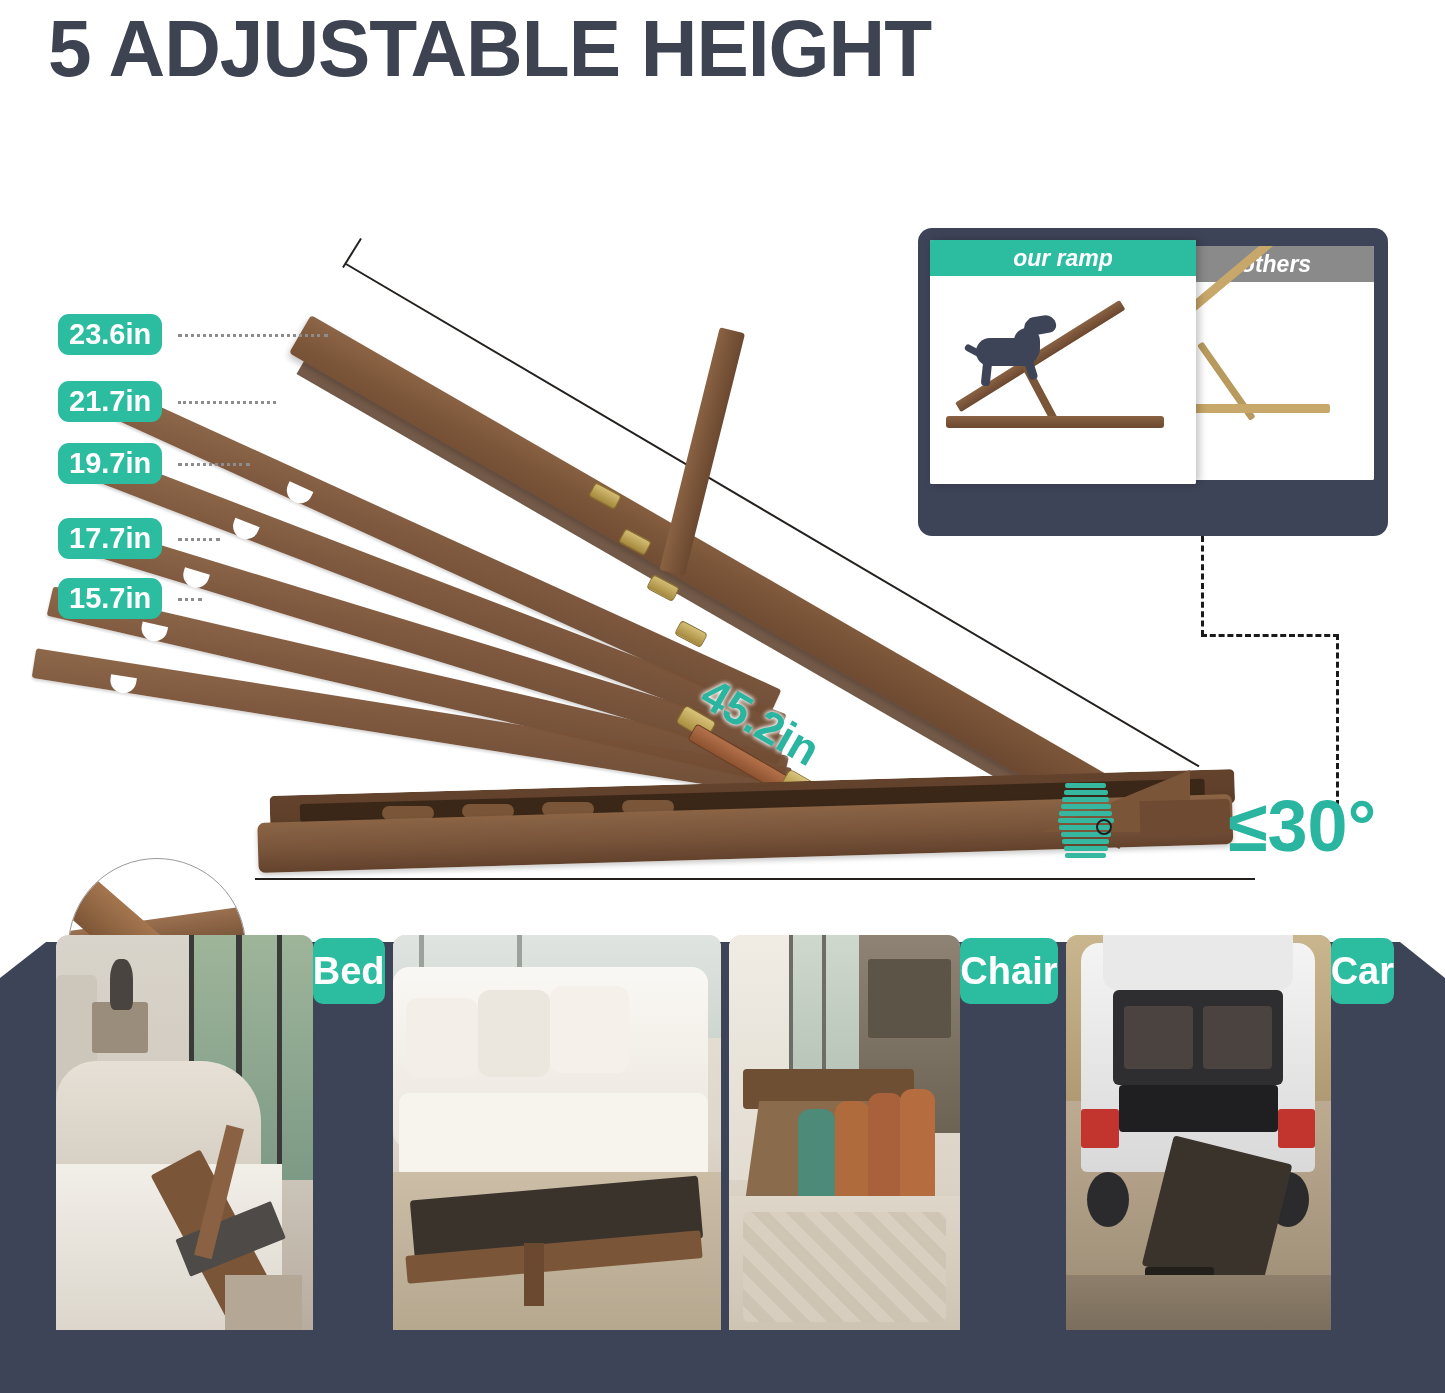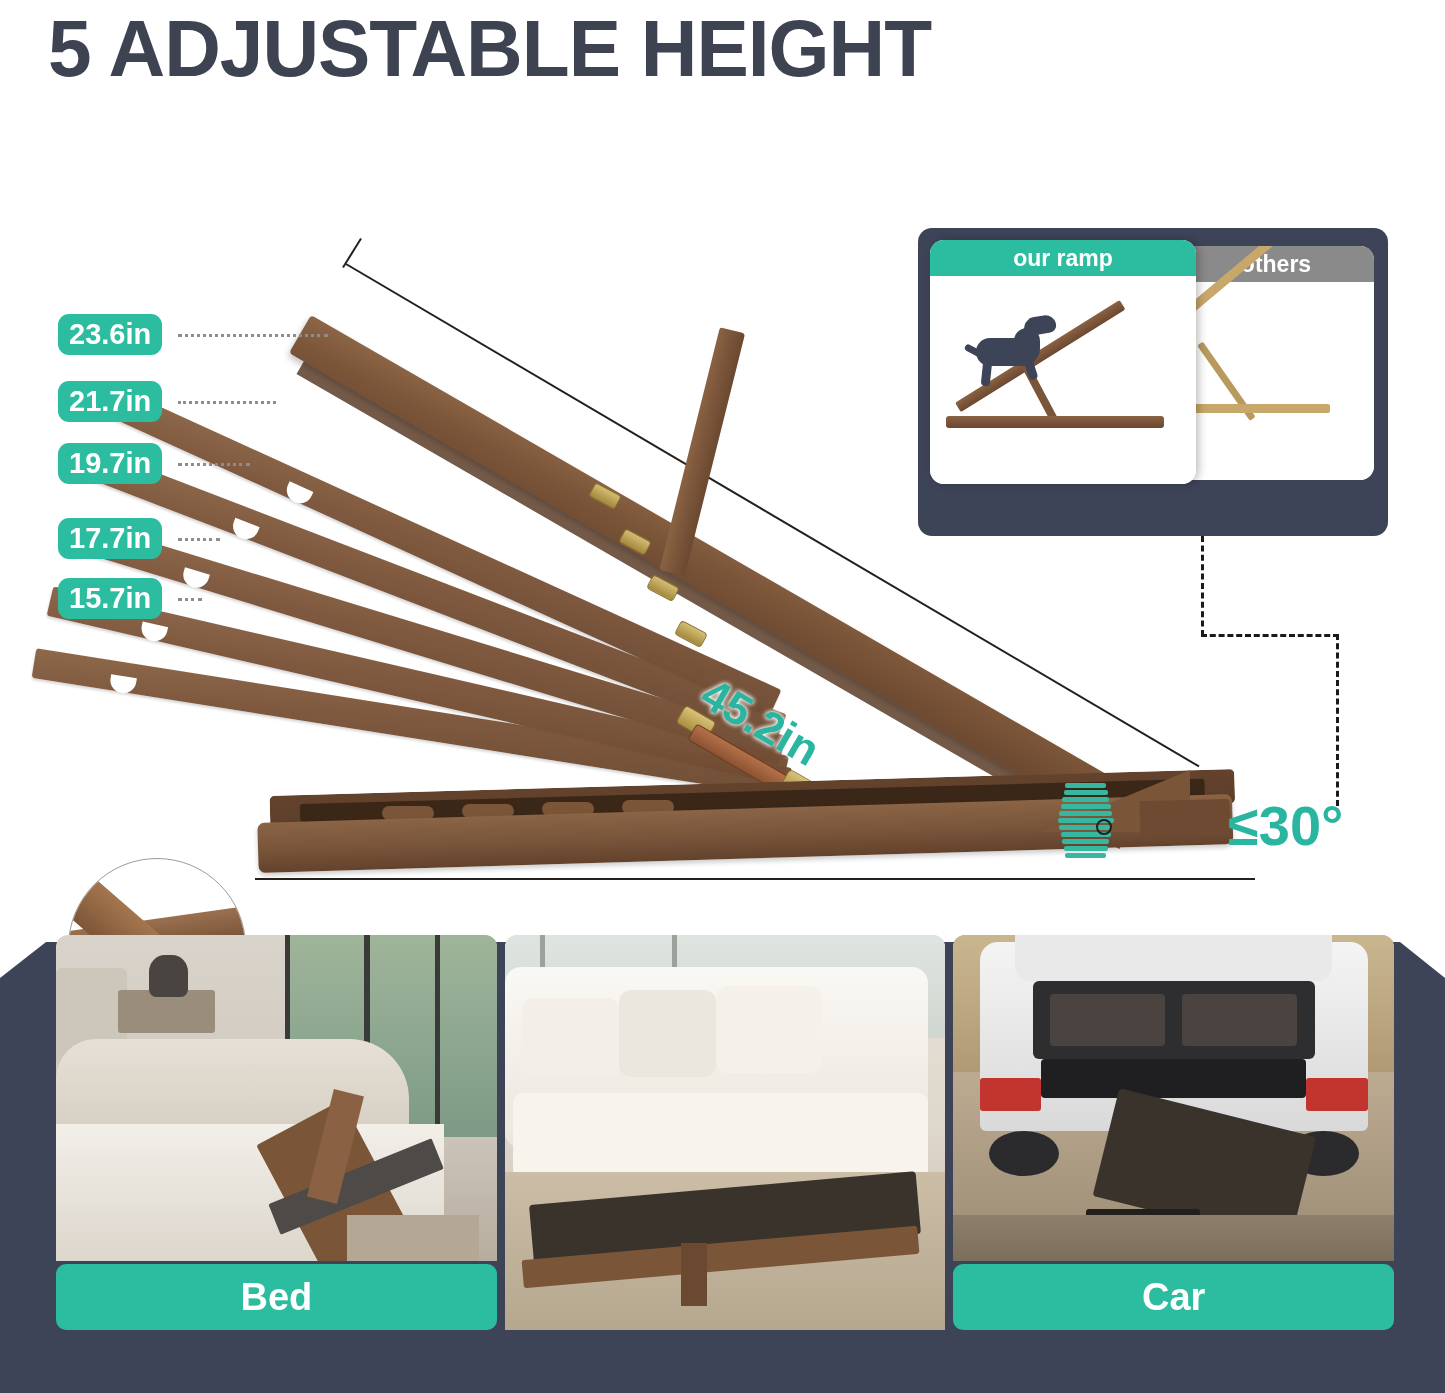--- a/index.html
+++ b/index.html
@@ -241,21 +241,21 @@
   }
   
   #floor-line {
     position: absolute; left: 255px; top: 678px;
     width: 1000px; height: 0;
     border-top: 2px solid #23201e;
     z-index: 10;
   }
   #angle-label {
     position: absolute; left: 1228px; top: 798px;
-    font-size: 56px; font-weight: 700; color: #29b5a0;
+    font-size: 72px; font-weight: 700; color: #29b5a0;
     white-space: nowrap; z-index: 12; line-height: 56px;
   }
 
   
   #inset {
     position: absolute; left: 68px; top: 658px;
     width: 178px; height: 178px;
     border-radius: 50%;
     border: 1.5px solid #9a9a9a;
     overflow: hidden;
@@ -304,21 +304,21 @@
   }
 
   
   #compare {
     position: absolute; left: 918px; top: 228px;
     width: 470px; height: 308px;
     background: #3e4458;
     border-radius: 14px;
     z-index: 20;
   }
-  .cmp-panel { position: absolute; border-radius: 14px; overflow: hidden; }
+  .cmp-panel { position: absolute; border-radius: 2px; overflow: hidden; font-style: italic; }
   #cmp-others {
     left: 190px; top: 18px; width: 266px; height: 234px;
     background: #ffffff;
     z-index: 1;
   }
   #cmp-ours {
     left: 12px; top: 12px; width: 266px; height: 244px;
     background: #ffffff;
     z-index: 2;
     box-shadow: 3px 0 8px rgba(0,0,0,.25);
@@ -352,21 +352,21 @@
     background: #3e4458;
     clip-path: polygon(0 48px, 46px 12px, 1400px 12px, 1445px 48px, 1445px 463px, 0 463px);
     z-index: 15;
   }
   #cards {
     position: absolute; left: 56px; top: 935px;
     width: 1338px; height: 395px;
     display: flex; gap: 8px;
     z-index: 16;
   }
-  .card { flex: 1; display: flex; flex-direction: column; text-align: center; }
+  .card { flex: 1; display: flex; flex-direction: row; text-align: center; }
   .card-photo {
     flex: 1;
     border-radius: 12px 12px 0 0;
     overflow: hidden;
     position: relative;
     background: #cfcabf;
   }
   .card-label {
     height: 66px;
     background: #2cbda1;
@@ -548,20 +548,39 @@
         <div class="sc" style="left:26%; top:14%; width:22%; height:22%; background:#ece7de; border-radius:12px;"></div>
         <div class="sc" style="left:48%; top:13%; width:24%; height:22%; background:#f5f1ea; border-radius:12px;"></div>
         <div class="sc" style="left:2%; top:40%; width:94%; height:22%; background:#f7f4ee; border-radius:10px;"></div>
         <div class="sc" style="left:0; top:60%; width:100%; height:40%; background:linear-gradient(180deg,#cbbda6,#b6a78f);"></div>
         <div class="sc" style="left:6%; top:64%; width:88%; height:16%; background:#3a332c; transform:rotate(-5deg); border-radius:4px;"></div>
         <div class="sc" style="left:4%; top:78%; width:90%; height:7%; background:#7a5538; transform:rotate(-5deg); border-radius:3px;"></div>
         <div class="sc" style="left:40%; top:78%; width:6%; height:16%; background:#6b4830;"></div>
       </div>
     </div>
 
+    <div class="card">
+      <div class="card-photo" style="background:linear-gradient(180deg,#ece7de 0%,#ddd5c8 55%,#cfc6b6 100%);">
+        <div class="sc" style="left:0; top:0; width:26%; height:62%; background:linear-gradient(180deg,#f0ece4,#e2dcd1);"></div>
+        <div class="sc" style="left:26%; top:0; width:30%; height:52%; background:linear-gradient(180deg,#cfd8cd,#aebcae);"></div>
+        <div class="sc" style="left:26%; top:0; width:4px; height:52%; background:#6d6d68;"></div>
+        <div class="sc" style="left:40%; top:0; width:4px; height:52%; background:#6d6d68;"></div>
+        <div class="sc" style="left:56%; top:0; width:44%; height:50%; background:linear-gradient(180deg,#8e8375,#6d6355);"></div>
+        <div class="sc" style="left:60%; top:6%; width:36%; height:20%; background:#5d5448; border-radius:3px;"></div>
+        <div class="sc" style="left:6%; top:34%; width:74%; height:10%; background:#6e4f34; border-radius:4px;"></div>
+        <div class="sc" style="left:10%; top:42%; width:62%; height:26%; background:#8a6b4c; transform:skewX(-8deg);"></div>
+        <div class="sc" style="left:30%; top:44%; width:16%; height:24%; background:#4e8a78; border-radius:12px 12px 4px 4px;"></div>
+        <div class="sc" style="left:46%; top:42%; width:15%; height:26%; background:#b06b3c; border-radius:12px 12px 4px 4px;"></div>
+        <div class="sc" style="left:60%; top:40%; width:15%; height:27%; background:#a8613a; border-radius:12px 12px 4px 4px;"></div>
+        <div class="sc" style="left:74%; top:39%; width:15%; height:28%; background:#b56c3e; border-radius:12px 12px 4px 4px;"></div>
+        <div class="sc" style="left:0; top:66%; width:100%; height:34%; background:linear-gradient(180deg,#ded6c9,#cec4b4);"></div>
+        <div class="sc" style="left:6%; top:70%; width:88%; height:28%; background:repeating-linear-gradient(45deg,#d8cfc0 0 12px,#cdc3b2 12px 24px); border-radius:6px; opacity:.85;"></div>
+      </div>
+      <div class="card-label">Chair</div>
+    </div>
 
     <div class="card">
       <div class="card-photo" style="background:linear-gradient(180deg,#cdbba2 0%,#b9a78e 48%,#9b8b74 100%);">
         <div class="sc" style="left:0; top:0; width:100%; height:42%; background:linear-gradient(180deg,#c9b68f,#b09a74);"></div>
         <div class="sc" style="left:6%; top:2%; width:88%; height:58%; background:linear-gradient(180deg,#f4f4f4,#d9d9d9); border-radius:18px 18px 6px 6px;"></div>
         <div class="sc" style="left:14%; top:0; width:72%; height:14%; background:#e9e9e9; border-radius:0 0 14px 14px;"></div>
         <div class="sc" style="left:18%; top:14%; width:64%; height:24%; background:#2e2e30; border-radius:6px;"></div>
         <div class="sc" style="left:22%; top:18%; width:26%; height:16%; background:#4a4340; border-radius:4px;"></div>
         <div class="sc" style="left:52%; top:18%; width:26%; height:16%; background:#4a4340; border-radius:4px;"></div>
         <div class="sc" style="left:20%; top:38%; width:60%; height:12%; background:#1f1f21; border-radius:4px;"></div>

